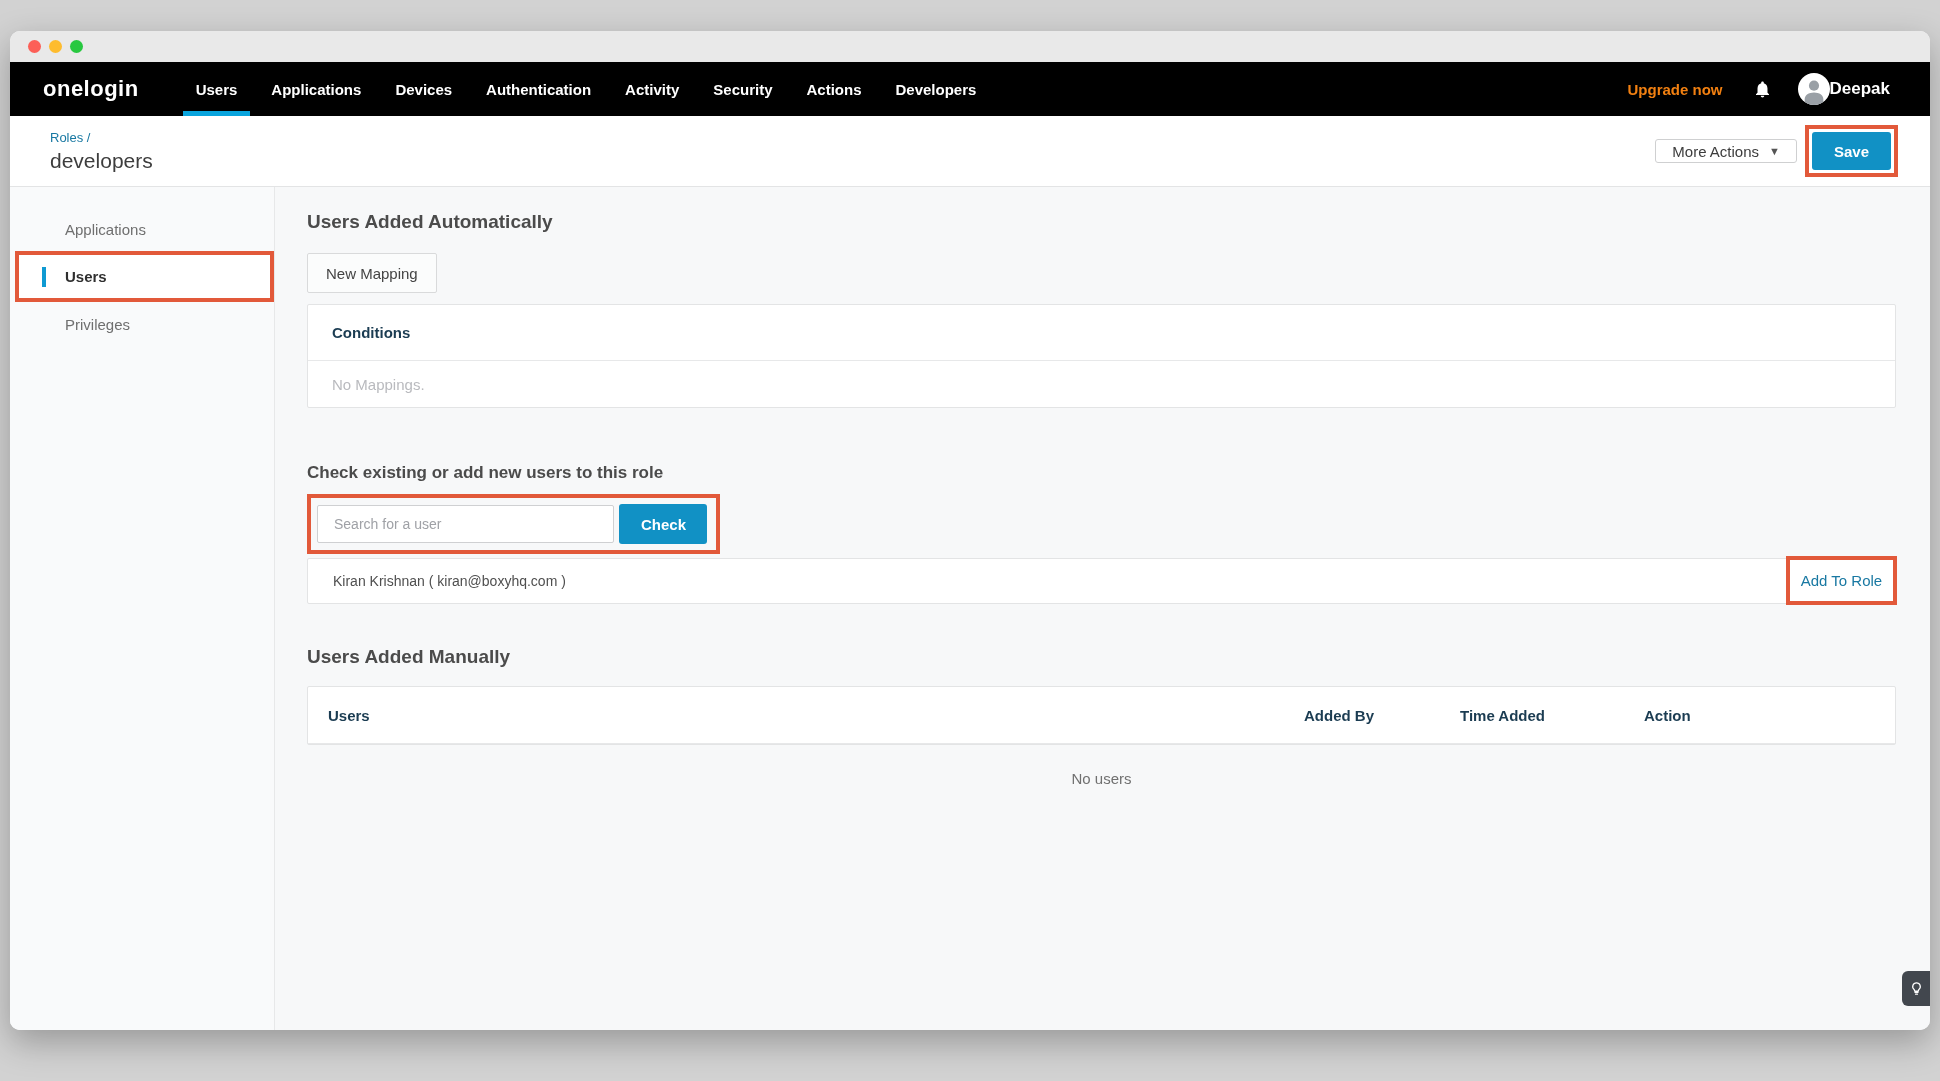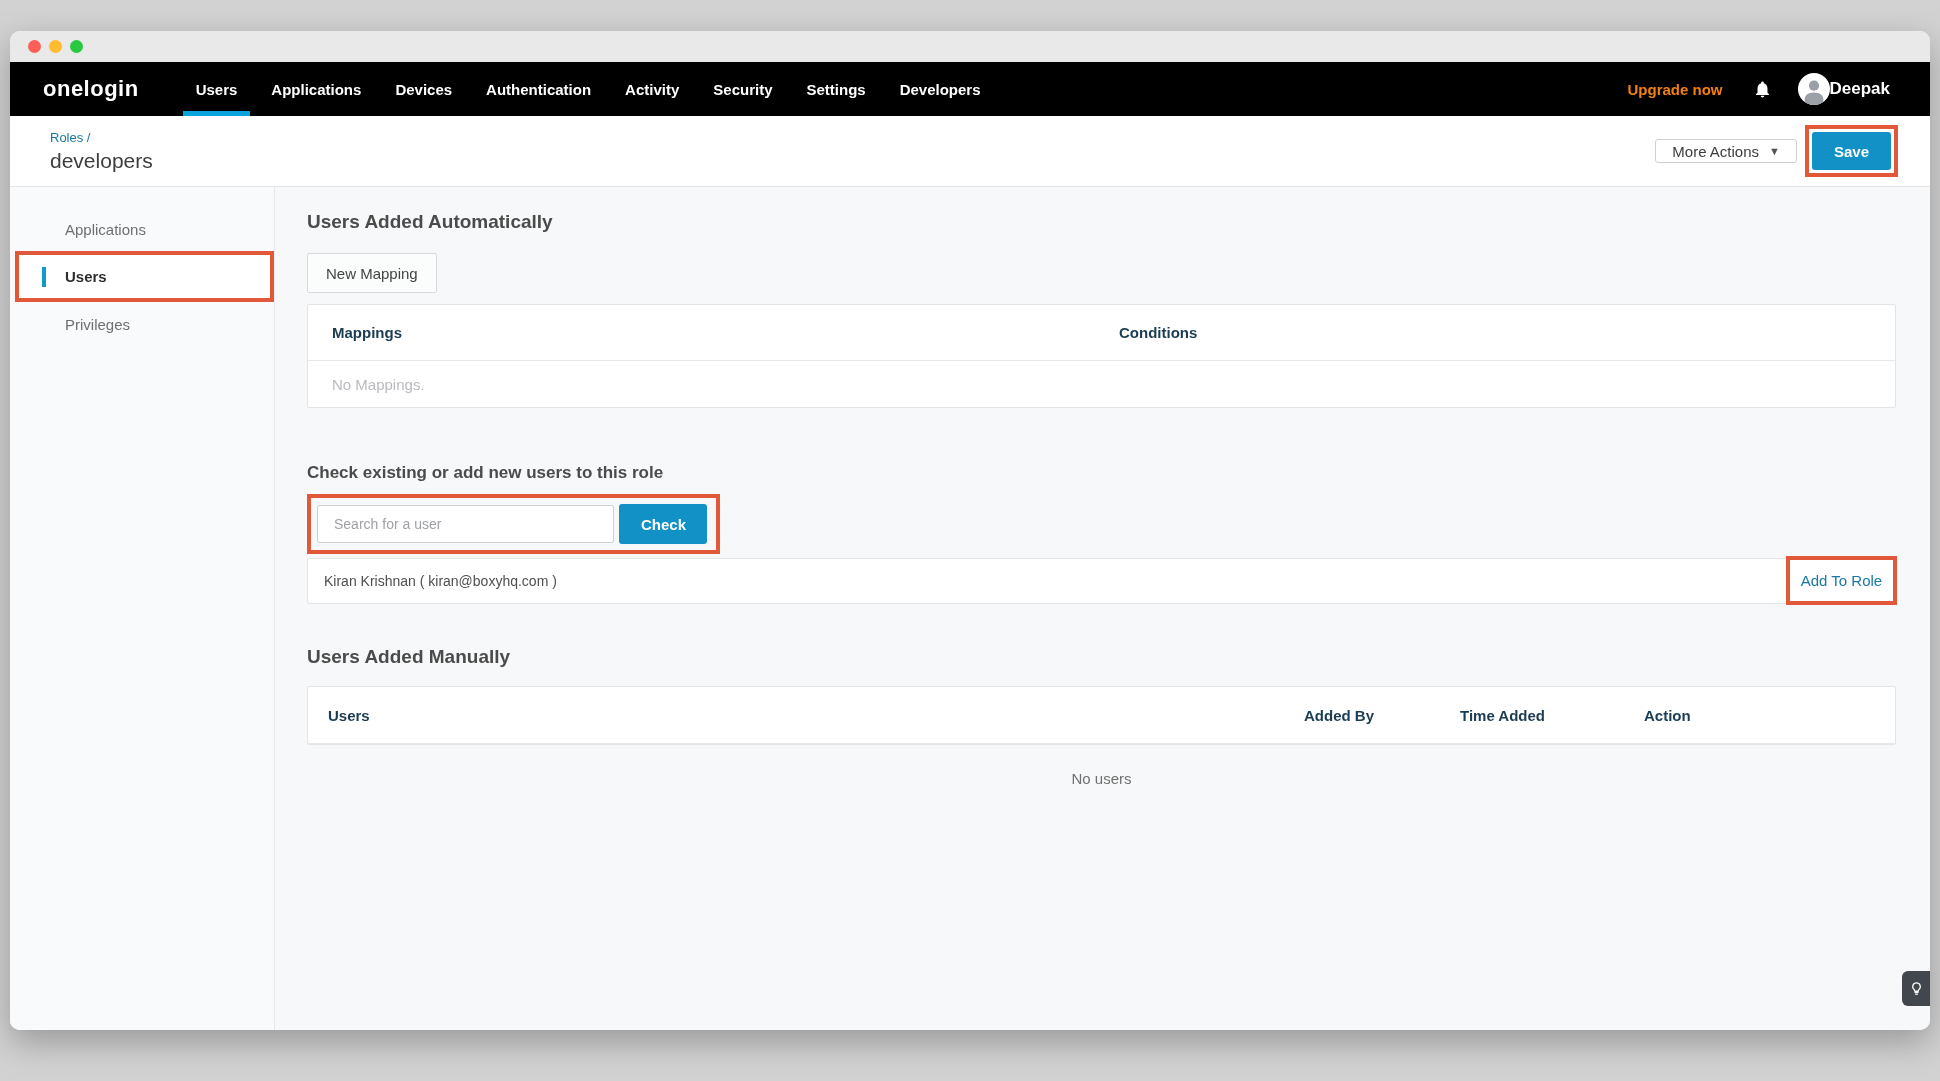--- a/index.html
+++ b/index.html
@@ -70,21 +70,21 @@
   .th { color:#1b3c52; font-size:15px; font-weight:bold; }
   .empty-row { height:46px; display:flex; align-items:center; padding:0 24px; color:#b9babe; font-size:15px; }
 
   .search-annotation { margin-top:11px; display:inline-flex; padding:6px 9px 6px 6px; align-items:center; }
   .search-input { width:297px; height:38px; border:1px solid #cfd0d2; border-radius:2px;
     padding:0 16px; font-size:14px; color:#444; background:#fff; font-family:"Liberation Sans", sans-serif; }
   .search-input::placeholder { color:#9fa1a6; }
   .btn-check { width:88px; height:40px; margin-left:5px; }
 
   .card-result { margin-top:4px; height:46px; display:flex; align-items:center;
-    padding-left:16px; font-size:14px; color:#4f4f4f; position:relative; }
+    padding-left:25px; font-size:14px; color:#4f4f4f; position:relative; }
   .addrole-annotation { position:absolute; top:-3px; right:-2px; width:111px; height:49px;
     background:#fff; display:flex; align-items:center; justify-content:center; }
   .link-add { color:#1878a2; font-size:15px; cursor:pointer; }
 
   .card-manual { margin-top:18px; }
   .thead-manual { display:grid; grid-template-columns:976px 156px 184px auto; align-items:center;
     height:57px; padding-left:20px; padding-right:24px; border-bottom:1px solid #e7e8e9; }
   .manual-empty { height:63px; display:flex; align-items:center; padding-left:15px; }
   .row-avatar { width:38px; height:38px; border-radius:50%; overflow:hidden; background:#ededee; flex:none; display:flex; }
   .manual-empty-text { margin-left:11px; font-size:14px; color:#4f4f4f; }
@@ -107,21 +107,21 @@
 
   <div class="navbar">
     <div class="logo">onelogin</div>
     <div class="nav-items">
       <div class="nav-item active">Users</div>
       <div class="nav-item">Applications</div>
       <div class="nav-item">Devices</div>
       <div class="nav-item">Authentication</div>
       <div class="nav-item">Activity</div>
       <div class="nav-item">Security</div>
-      <div class="nav-item">Settings</div>
+      <div class="nav-item">Actions</div>
       <div class="nav-item">Developers</div>
     </div>
     <div class="nav-right">
       <span class="upgrade">Upgrade now</span>
       <span class="bell">
         <svg viewBox="0 0 24 24" width="19" height="19" fill="#fff">
             <path d="M12 22.2c1.2 0 2.2-1 2.2-2.2H9.8c0 1.2 1 2.2 2.2 2.2zm6.3-6.2V10.6c0-3.2-1.7-5.9-4.7-6.6v-.7C13.6 2.5 12.9 2 12 2s-1.6.5-1.6 1.3v.7c-3 .7-4.7 3.4-4.7 6.6V16l-1.9 1.9v1h16.4v-1L18.3 16z"></path>
           </svg>
       </span>
       <span class="avatar">
@@ -164,21 +164,20 @@
     </aside>
 
     <main class="main">
 
       <h2 class="section-heading h-auto">Users Added Automatically</h2>
 
       <button class="btn-newmapping">New Mapping</button>
 
       <div class="card card-mappings">
         <div class="thead-mappings">
-          <span class="th">Mappings</span>
           <span class="th">Conditions</span>
         </div>
         <div class="empty-row">No Mappings.</div>
       </div>
 
       <h2 class="section-heading h-check">Check existing or add new users to this role</h2>
 
       <div style="display:block;">
         <div class="annotation search-annotation">
           <input class="search-input" type="text" placeholder="Search for a user" style="">

